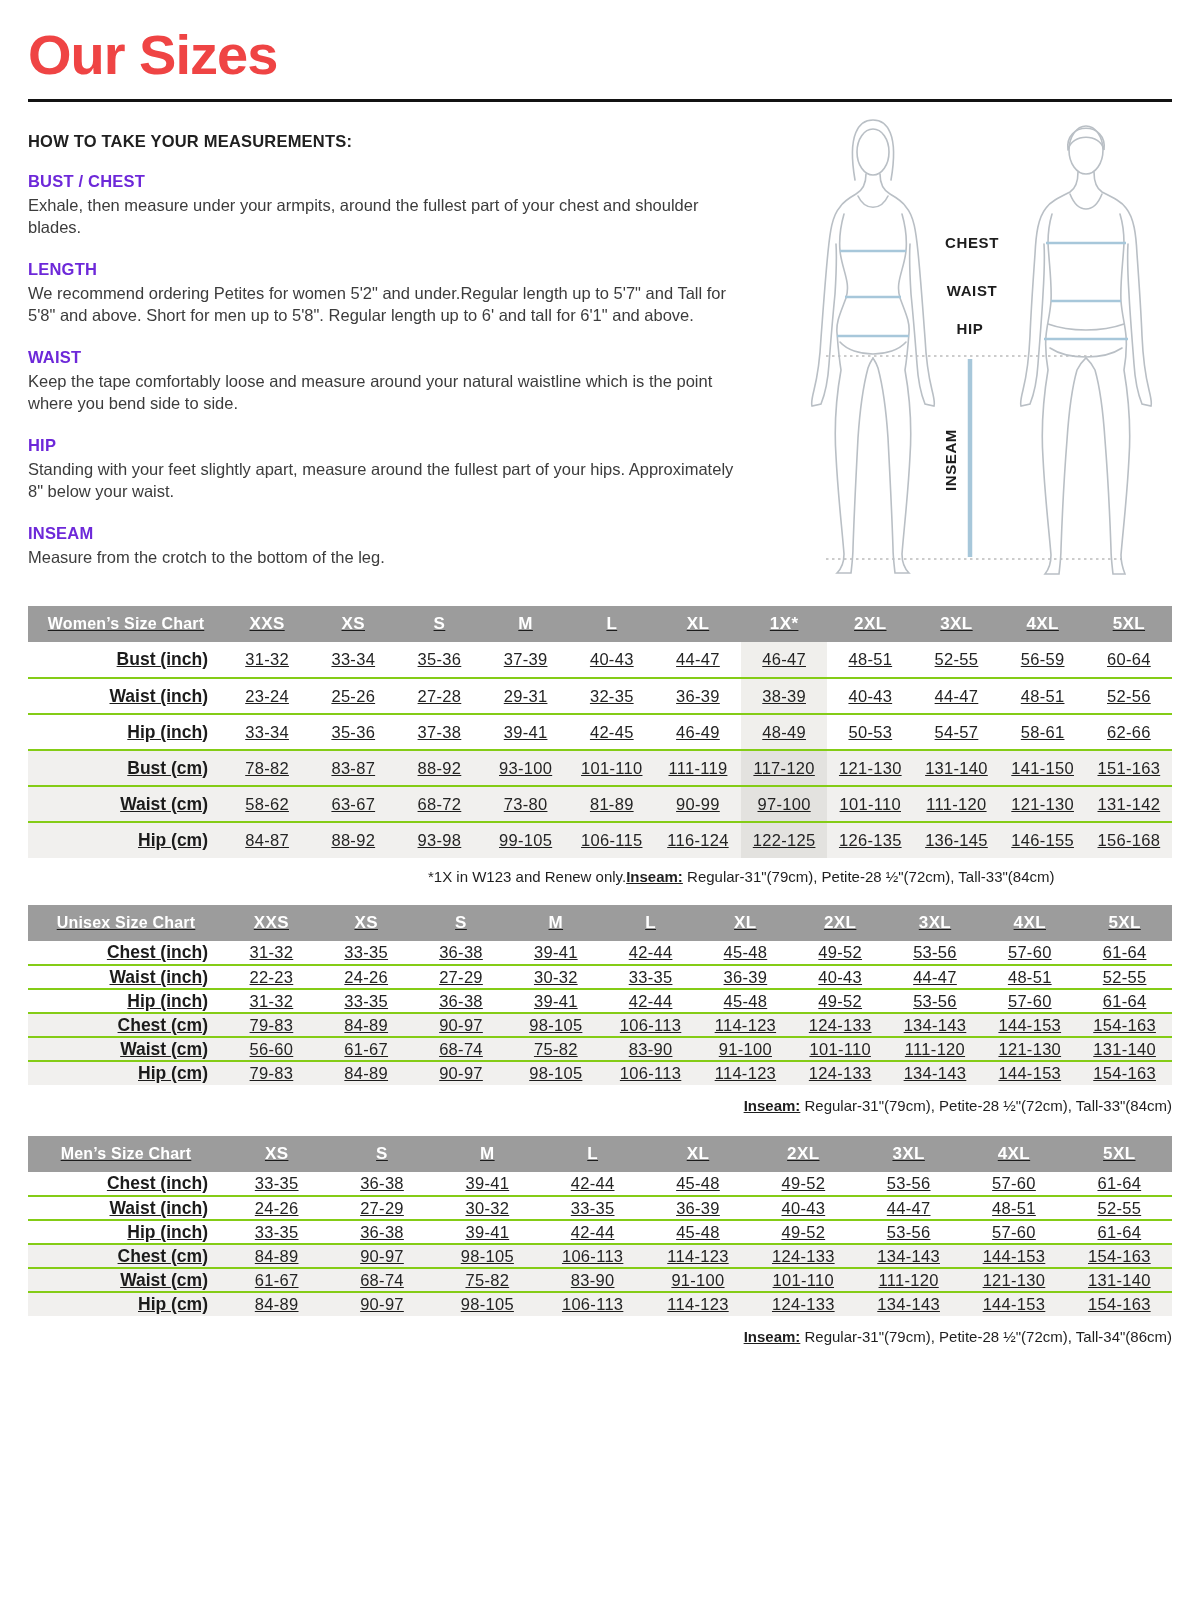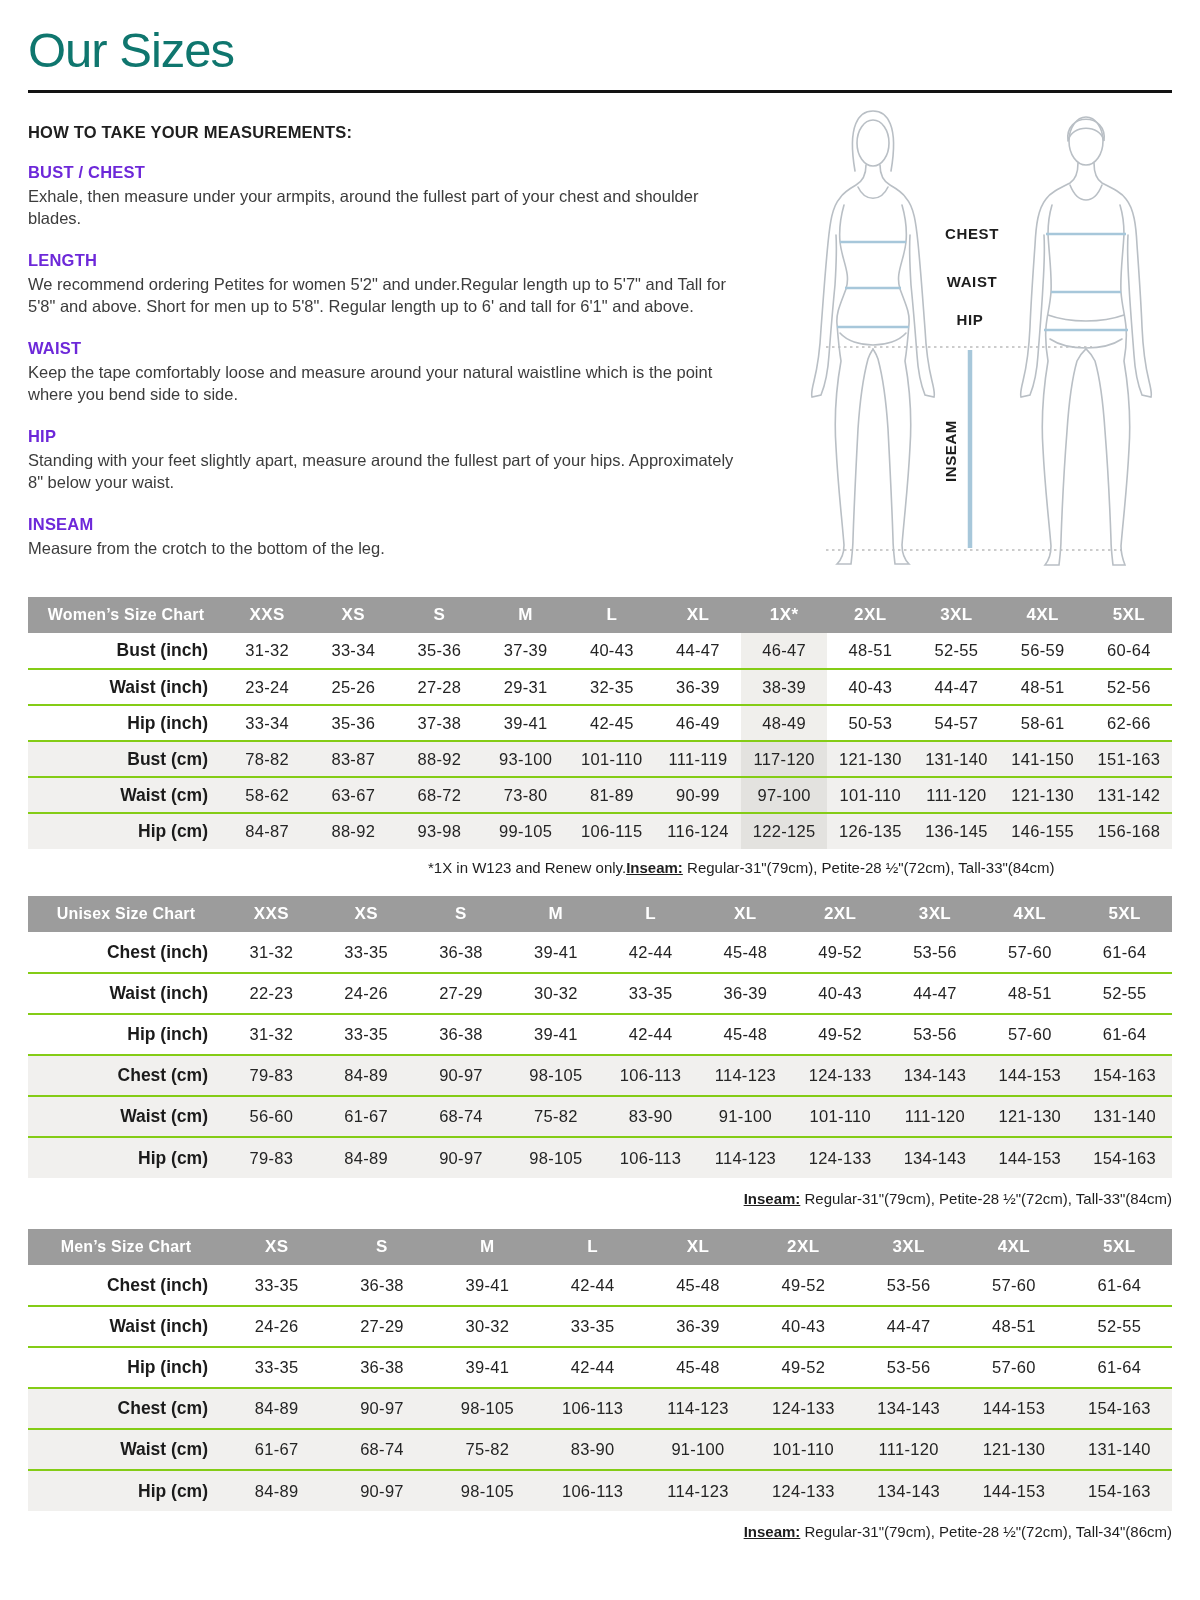--- a/index.html
+++ b/index.html
@@ -1,39 +1,39 @@
 <!DOCTYPE html>
 <html><head>
 <meta charset="utf-8">
 <style>
   html,body{margin:0;padding:0;background:#fff;}
   body{width:1200px;height:1600px;overflow:hidden;font-family:"Liberation Sans",sans-serif;color:#1c1c1c;}
   .page{padding:22px 28px 0 28px;}
-  h1{margin:0;font-size:49px;font-weight:400;letter-spacing:-1px;color:#0f766e;}
+  h1{margin:0;font-size:56px;font-weight:700;letter-spacing:-1px;color:#ef4444;}
   .rule{height:3px;background:#131313;margin-top:12px;}
   .intro{display:flex;margin-top:4px;}
   .intro-text{width:706px;}
   h2{font-size:16.5px;font-weight:800;margin:26px 0 4px 0;color:#202020;letter-spacing:.2px;}
   h3{font-size:16.5px;font-weight:800;margin:21px 0 4px 0;color:#6d28d9;letter-spacing:.2px;}
   .intro-text p{margin:0;font-size:16.5px;line-height:1.33;color:#3c3c3c;}
   .figure{width:392px;margin-left:auto;margin-top:2px;}
   .fig-outline{stroke:#b9bfc5;stroke-width:1.6;fill:none;stroke-linecap:round;}
   .fig-blue{stroke:#a7c7da;stroke-width:2.6;fill:none;}
   .fig-dotted{stroke:#bcbcbc;stroke-width:1.4;fill:none;stroke-dasharray:2.5,3.5;}
   .fig-label{font-size:15px;font-weight:700;fill:#1d1d1d;letter-spacing:.6px;}
   .tables{margin-top:14px;}
-  table.size-table{width:100%;border-collapse:collapse;table-layout:fixed;}
+  table.size-table{width:100%;border-collapse:collapse;table-layout:fixed;text-decoration:underline;}
   table.size-table thead th{background:#9c9c9c;color:#fff;font-size:17px;font-weight:700;padding:8px 2px;letter-spacing:.4px;}
   table.size-table thead th.corner{font-size:16px;letter-spacing:.2px;}
   table.size-table tbody th{text-align:right;font-size:17.5px;font-weight:700;color:#1b1b1b;padding:0 16px 0 2px;white-space:nowrap;}
   table.size-table tbody td{text-align:center;font-size:16.5px;color:#242424;letter-spacing:.3px;padding:0 1px;}
   table.size-table tbody tr{border-top:2px solid #84cc16;}
   table.size-table tbody tr:first-child{border-top:none;}
   table.size-table tbody tr{height:36px;}
-  .tall table.size-table tbody tr{height:41px;}
+  .tall table.size-table tbody tr{height:24px;}
   table.size-table tr.shaded th,table.size-table tr.shaded td{background:#f1f0ee;}
   table.size-table td.hl{background:#f0efec;}
   table.size-table tr.shaded td.hl{background:#e3e2df;}
   .footnote{display:flex;align-items:baseline;font-size:15px;color:#1e1e1e;margin:10px 0 20px 0;}
   .footnote.right-only{justify-content:flex-end;margin:12px 0 22px 0;}
   .fn-left{margin-left:400px;}
   .fn-right b{font-weight:800;text-decoration:underline;}
   .tbl-wrap{margin-top:4px;}
 </style>
 </head>

